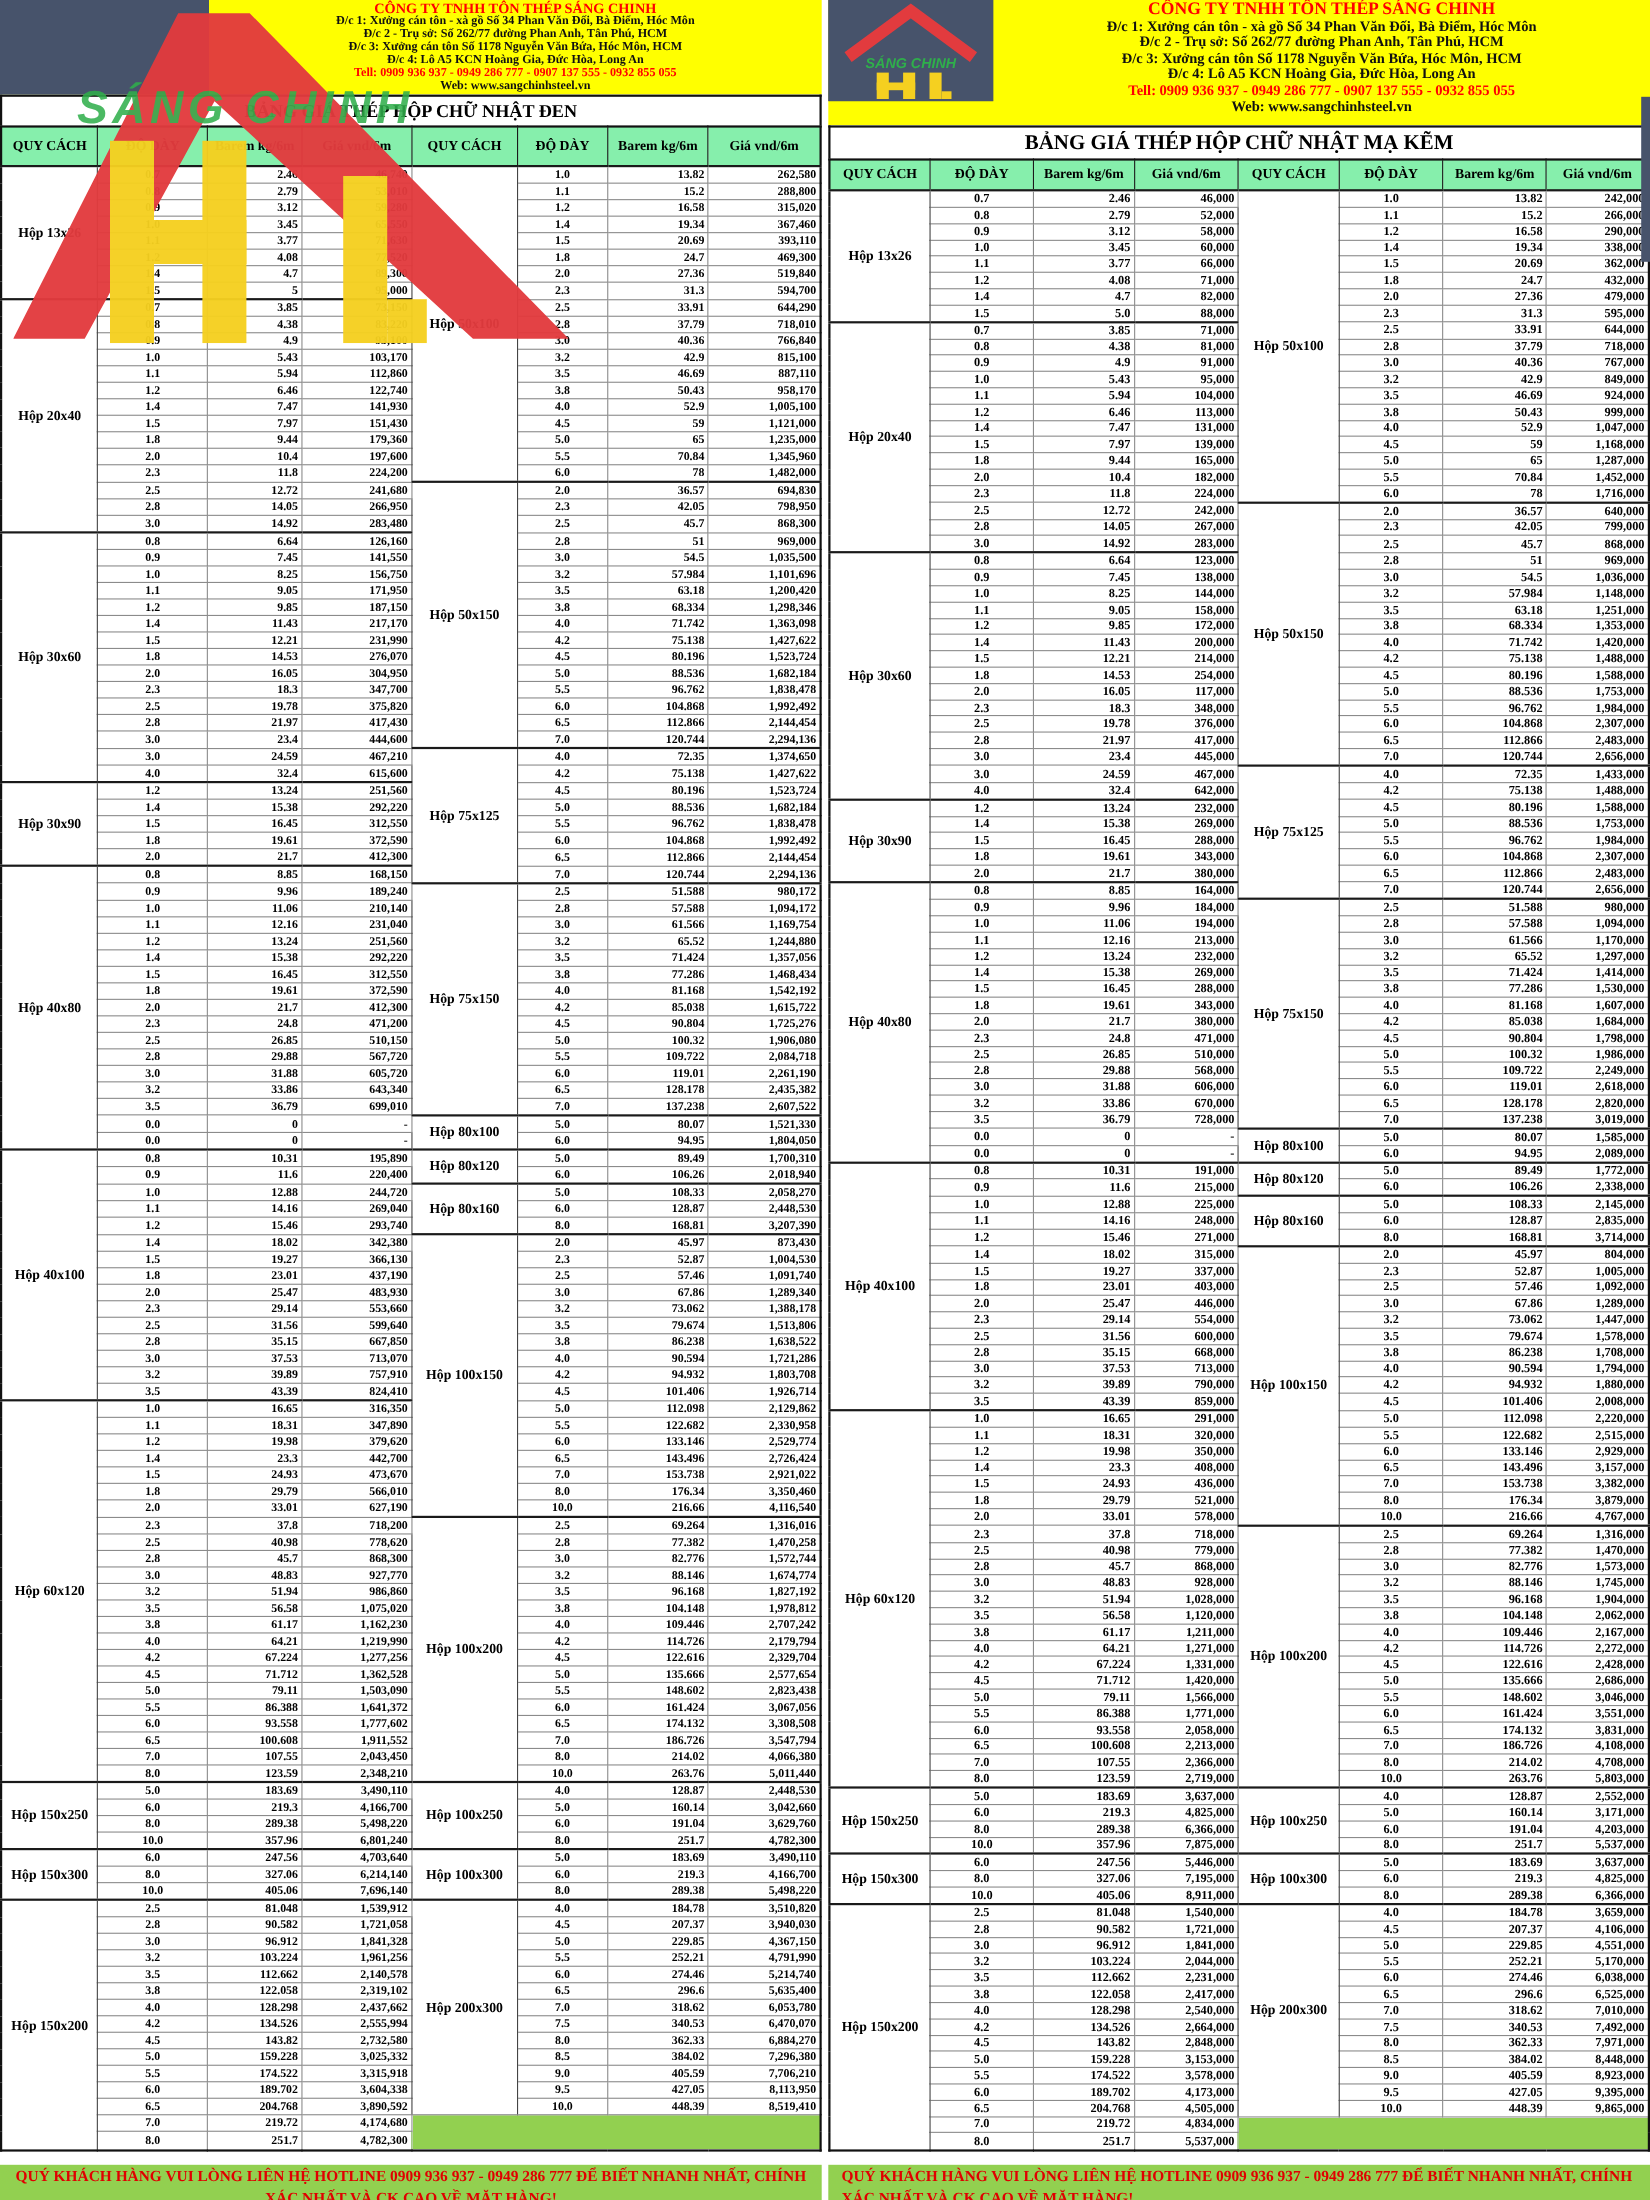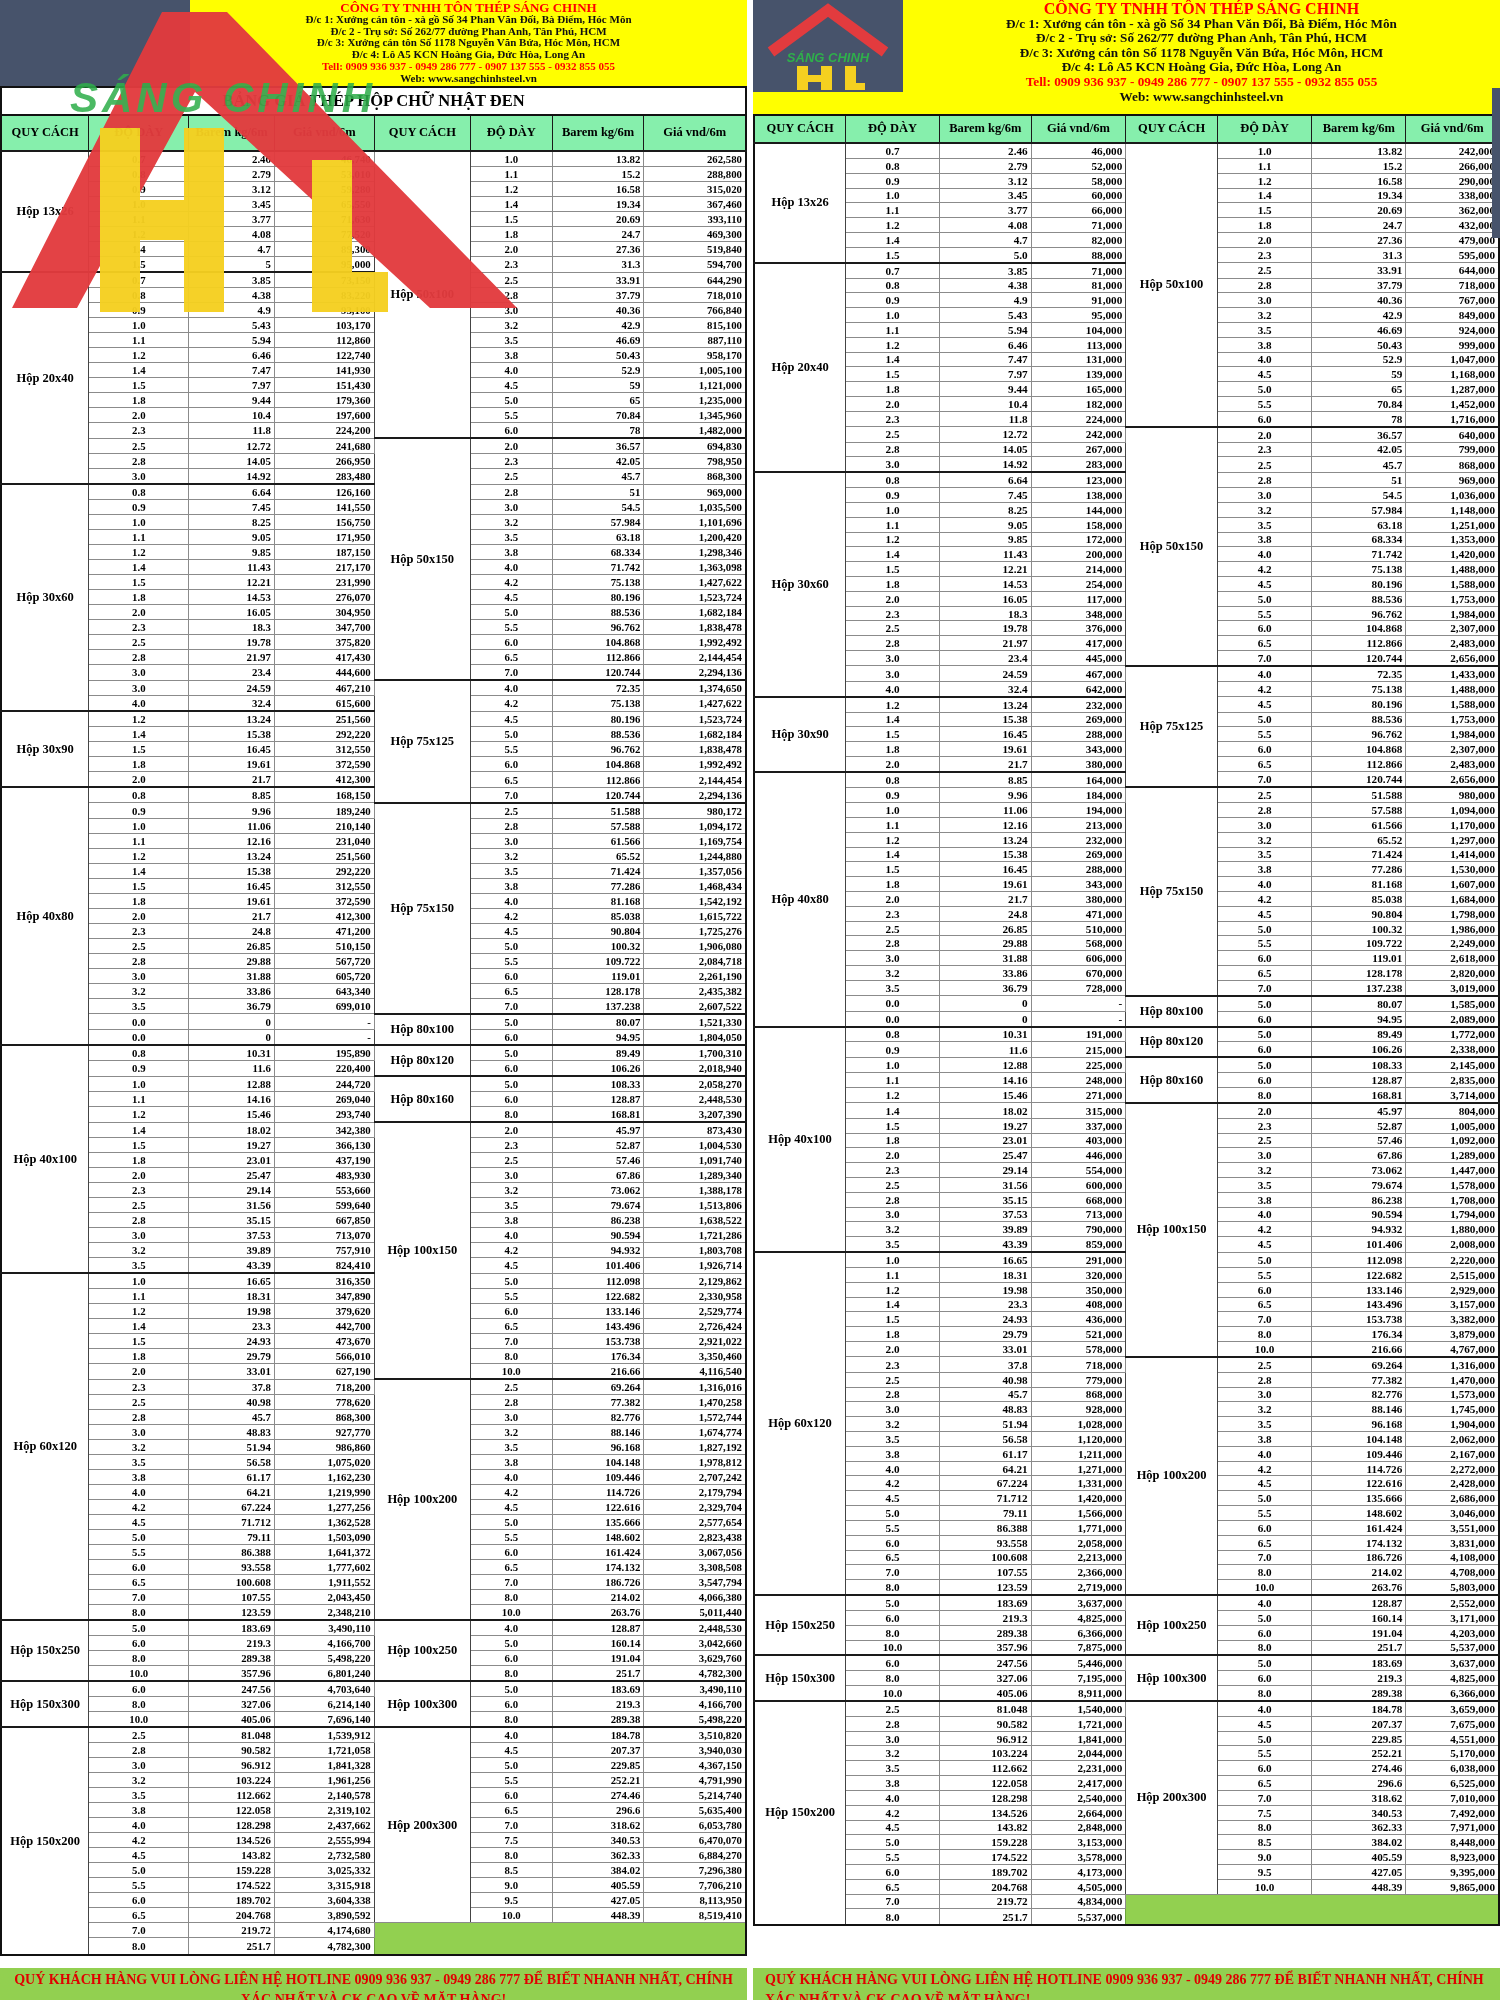--- a/index.html
+++ b/index.html
@@ -1107,20 +1107,21 @@
       <div class="company-name">CÔNG TY TNHH TÔN THÉP SÁNG CHINH</div>
       <div class="addr">Đ/c 1: Xưởng cán tôn - xà gồ Số 34 Phan Văn Đối, Bà Điểm, Hóc Môn</div>
       <div class="addr">Đ/c 2 - Trụ sở: Số 262/77 đường Phan Anh, Tân Phú, HCM</div>
       <div class="addr">Đ/c 3: Xưởng cán tôn Số 1178 Nguyễn Văn Bứa, Hóc Môn, HCM</div>
       <div class="addr">Đ/c 4: Lô A5 KCN Hoàng Gia, Đức Hòa, Long An</div>
       <div class="tel">Tell: 0909 936 937 - 0949 286 777  - 0907 137 555 - 0932 855 055</div>
       <div class="web">Web: www.sangchinhsteel.vn</div>
     </div>
   </header>
 
+  <div class="table-title">BẢNG GIÁ THÉP HỘP CHỮ NHẬT MẠ KẼM</div>
 
   <table class="price-table" style="height:1812px">
     <colgroup>
       <col style="width:12.3%">
         <col style="width:12.6%">
         <col style="width:12.3%">
         <col style="width:12.7%">
       <col style="width:12.3%">
         <col style="width:12.7%">
         <col style="width:12.6%">
@@ -2000,21 +2001,21 @@
           <td class="thk sec-top">4.0</td>
           <td class="barem sec-top">184.78</td>
           <td class="price sec-top">3,659,000</td>
         </tr>
         <tr>
           <td class="thk">2.8</td>
           <td class="barem">90.582</td>
           <td class="price">1,721,000</td>
           <td class="thk">4.5</td>
           <td class="barem">207.37</td>
-          <td class="price">7,675,000</td>
+          <td class="price">4,106,000</td>
         </tr>
         <tr>
           <td class="thk">3.0</td>
           <td class="barem">96.912</td>
           <td class="price">1,841,000</td>
           <td class="thk">5.0</td>
           <td class="barem">229.85</td>
           <td class="price">4,551,000</td>
         </tr>
         <tr>

